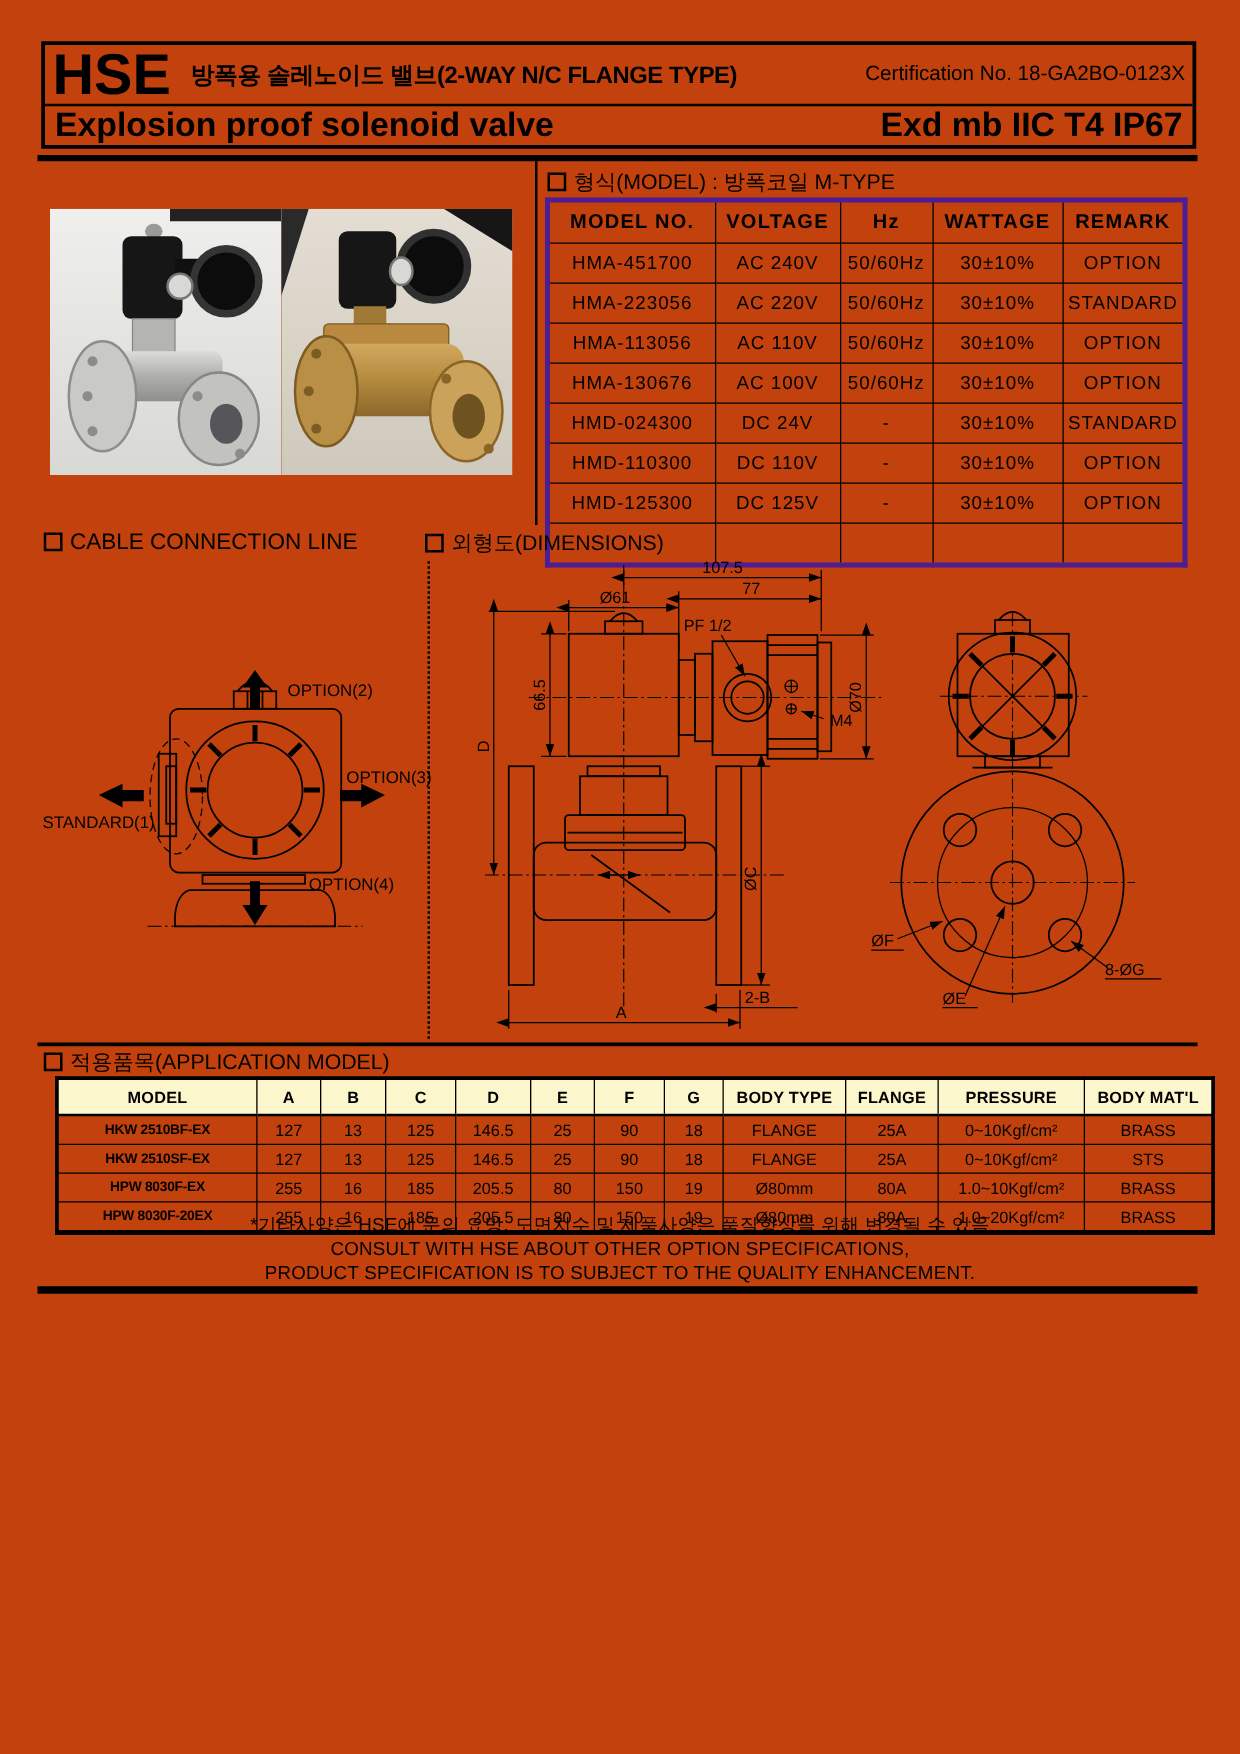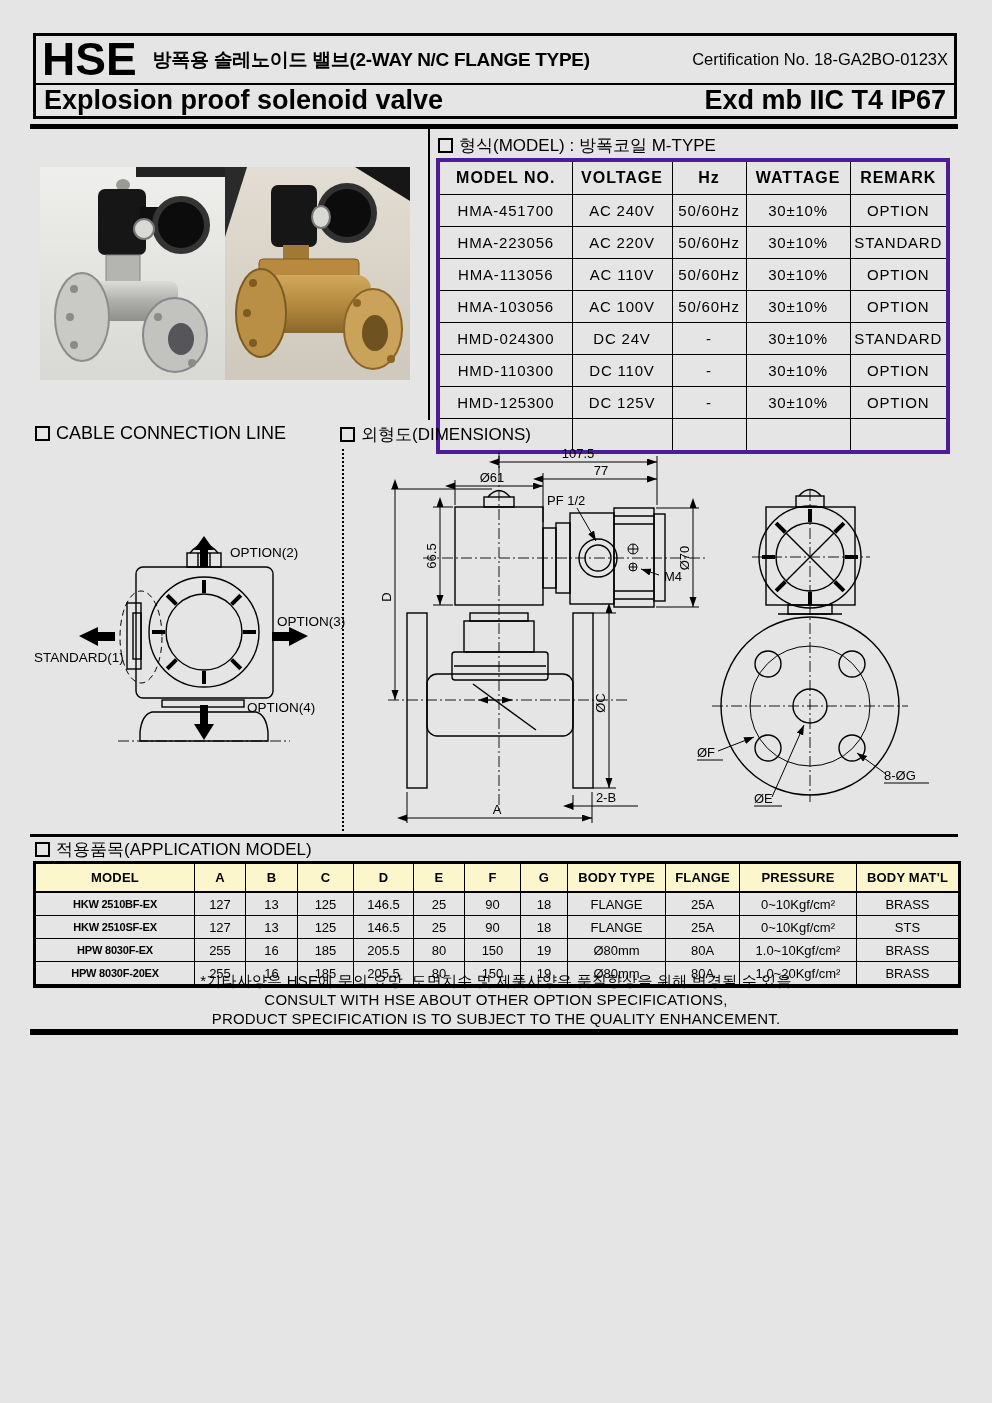--- a/index.html
+++ b/index.html
@@ -1,16 +1,16 @@
 <!DOCTYPE html>
 <html style="--app-hdr: #FBF6CB;"><head>
 <meta charset="utf-8">
 <style>
   html,body{margin:0;padding:0;background:#fff}
-  .page{position:relative;width:992px;height:1403px;background:#e5e5e5;color:#000;
+  .page{position:relative;width:992px;height:1403px;background:#c2410c;color:#000;
         font-family:"Liberation Sans",sans-serif;overflow:hidden}
   .abs{position:absolute}
   .rule{background:#000}
 
   
   .hbox{left:33px;top:33px;width:918px;border:3px solid #000}
   .hrow1{display:flex;align-items:center;height:47px;border-bottom:2px solid #000;padding:0 6px}
   .brand{font-size:46px;font-weight:bold;line-height:.9;margin-right:16px}
   .subko{font-size:19px;font-weight:bold;letter-spacing:-.3px;white-space:nowrap}
   .cert{font-size:16.5px;margin-left:auto;white-space:nowrap}
@@ -165,21 +165,21 @@
       <td>STANDARD</td>
     </tr>
     <tr>
       <td>HMA-113056</td>
       <td>AC 110V</td>
       <td>50/60Hz</td>
       <td>30±10%</td>
       <td>OPTION</td>
     </tr>
     <tr>
-      <td>HMA-103056</td>
+      <td>HMA-130676</td>
       <td>AC 100V</td>
       <td>50/60Hz</td>
       <td>30±10%</td>
       <td>OPTION</td>
     </tr>
     <tr>
       <td>HMD-024300</td>
       <td>DC 24V</td>
       <td>-</td>
       <td>30±10%</td>
@@ -390,21 +390,21 @@
     <text x="754" y="803" class="dim">ØE</text>
     <text x="884" y="780" class="dim">8-ØG</text>
   </svg>
 
   <div class="abs rule" style="left:30px;top:834px;width:928px;height:3px"></div>
   <div class="abs sec-title" style="left:35px;top:838px">
     <span class="bullet"></span>
     <span>적용품목(APPLICATION MODEL)</span>
   </div>
 
-  <table class="abs app-table" style="left:33px;top:861px">
+  <table class="abs app-table" style="left:44px;top:861px">
     <colgroup>
       <col style="width:160px">
         <col style="width:51px">
         <col style="width:52px">
         <col style="width:56px">
       <col style="width:60px">
         <col style="width:51px">
         <col style="width:56px">
         <col style="width:47px">
       <col style="width:98px">

